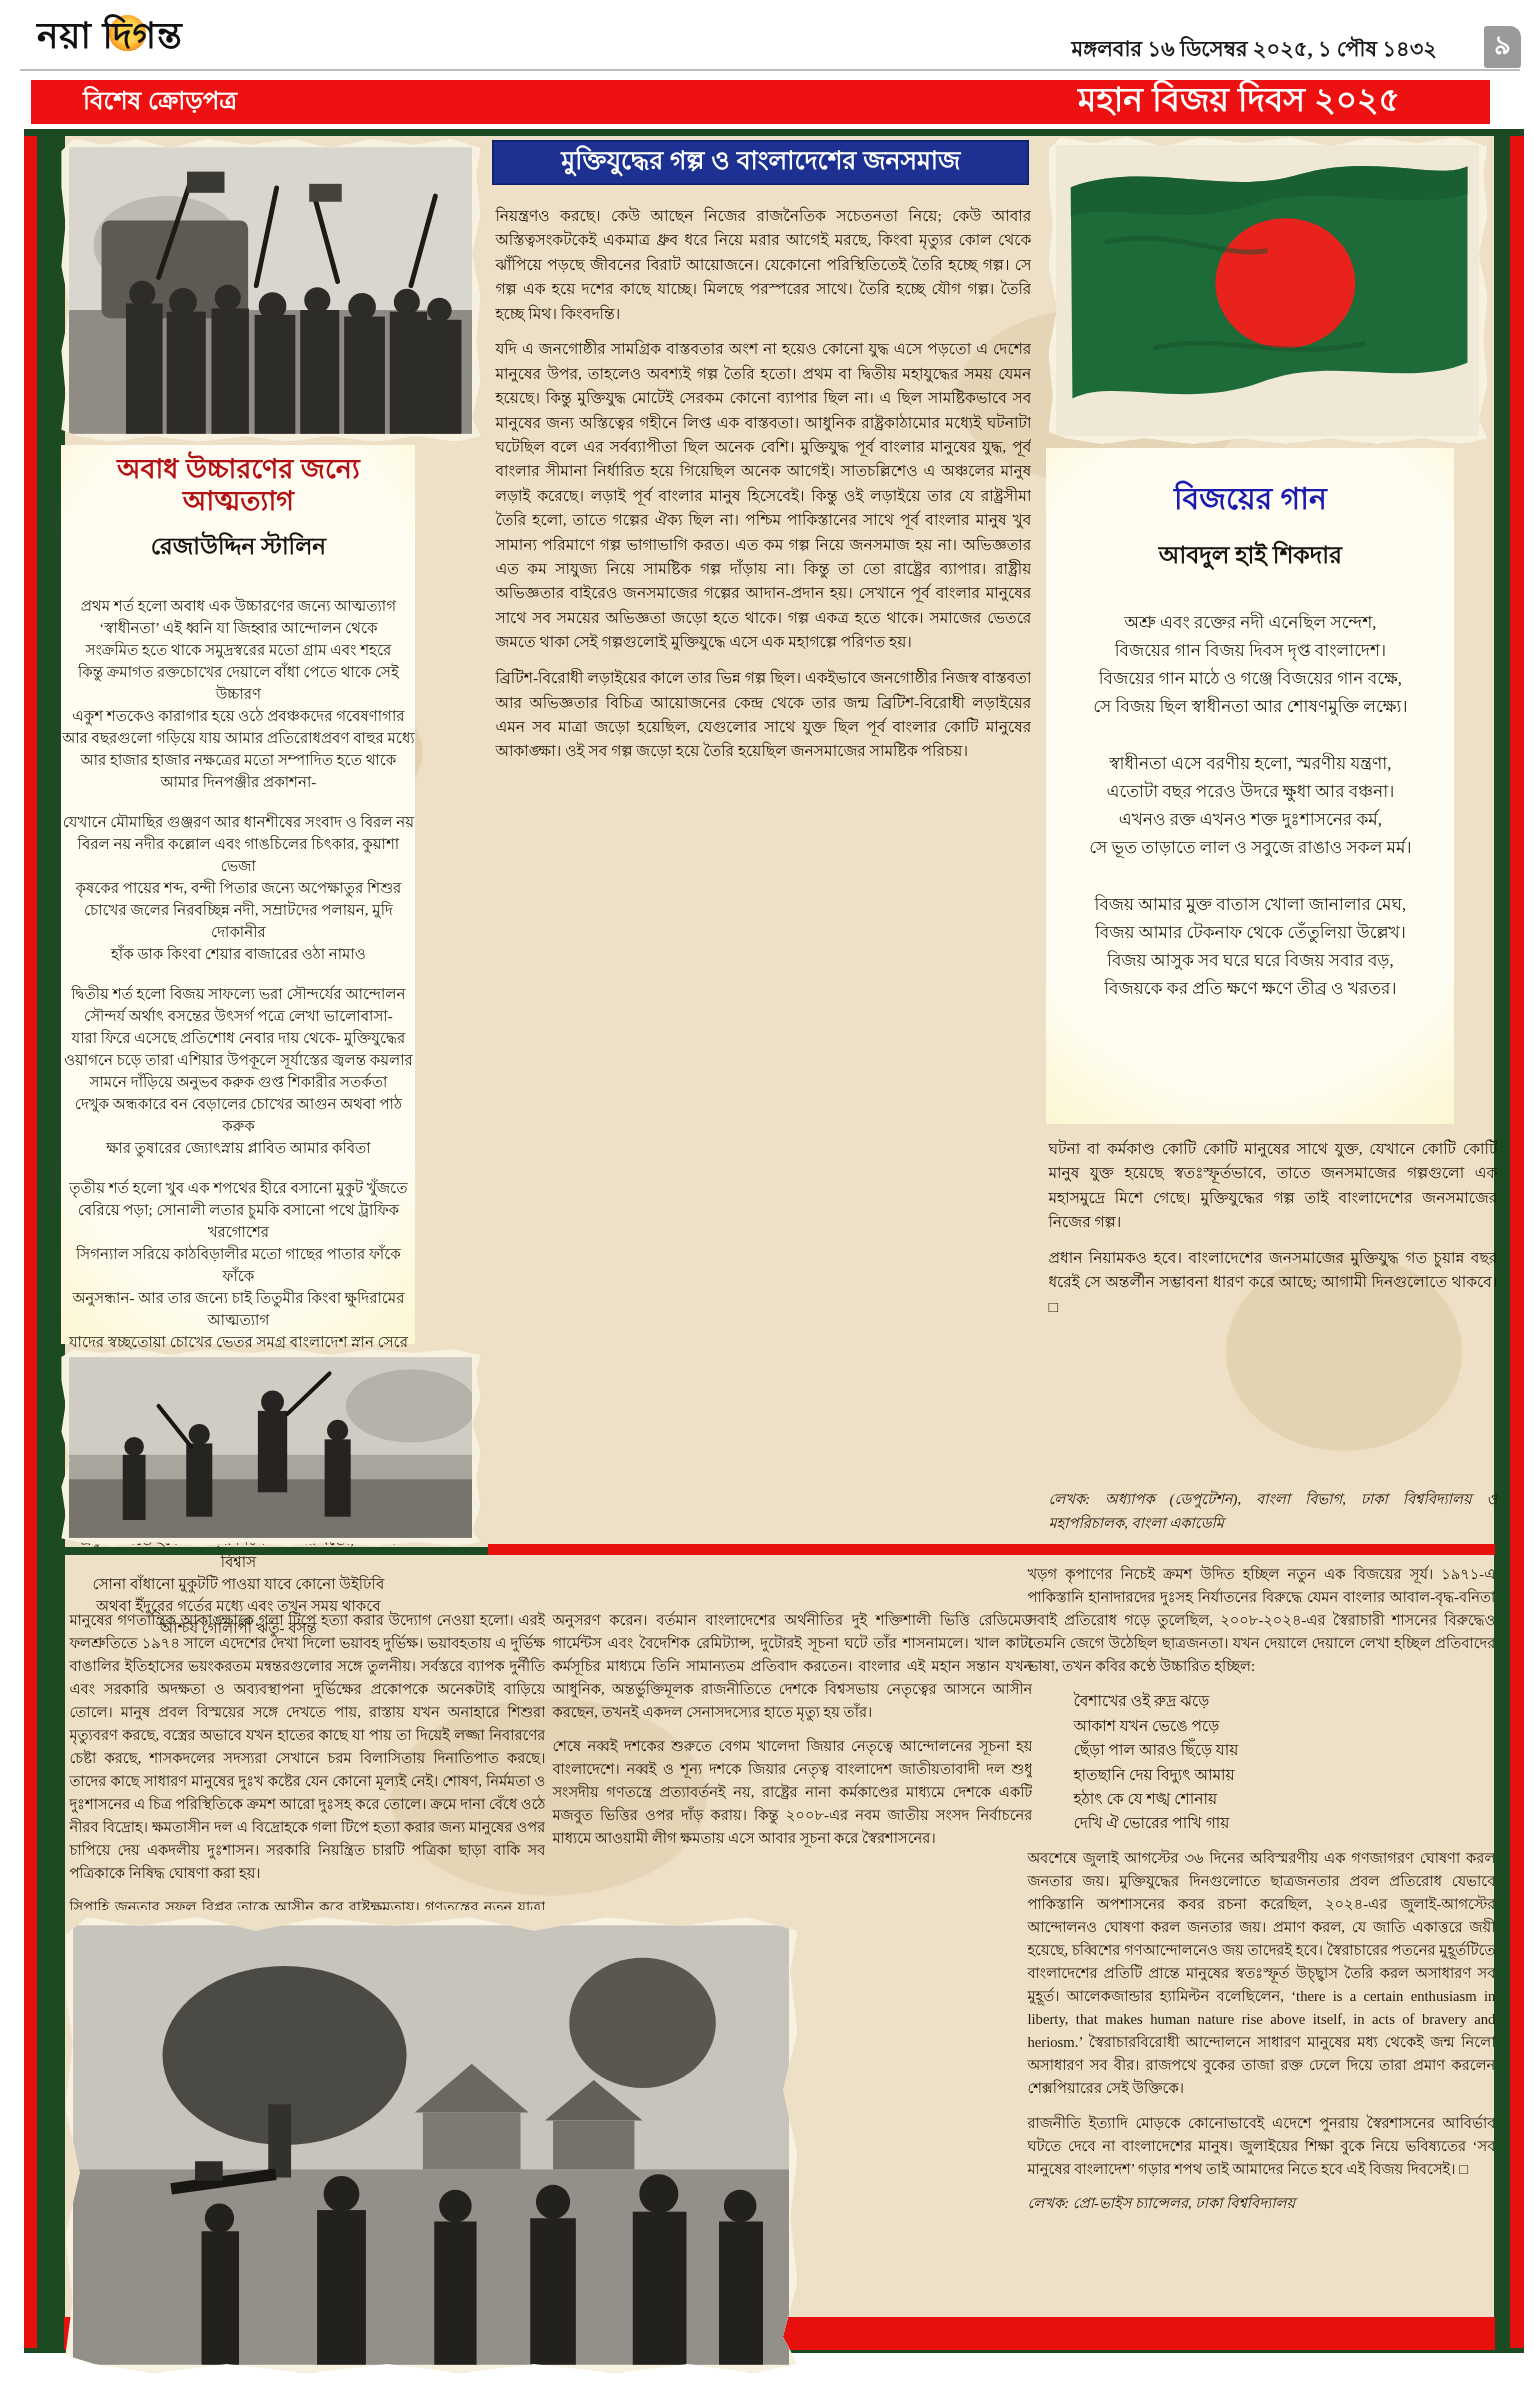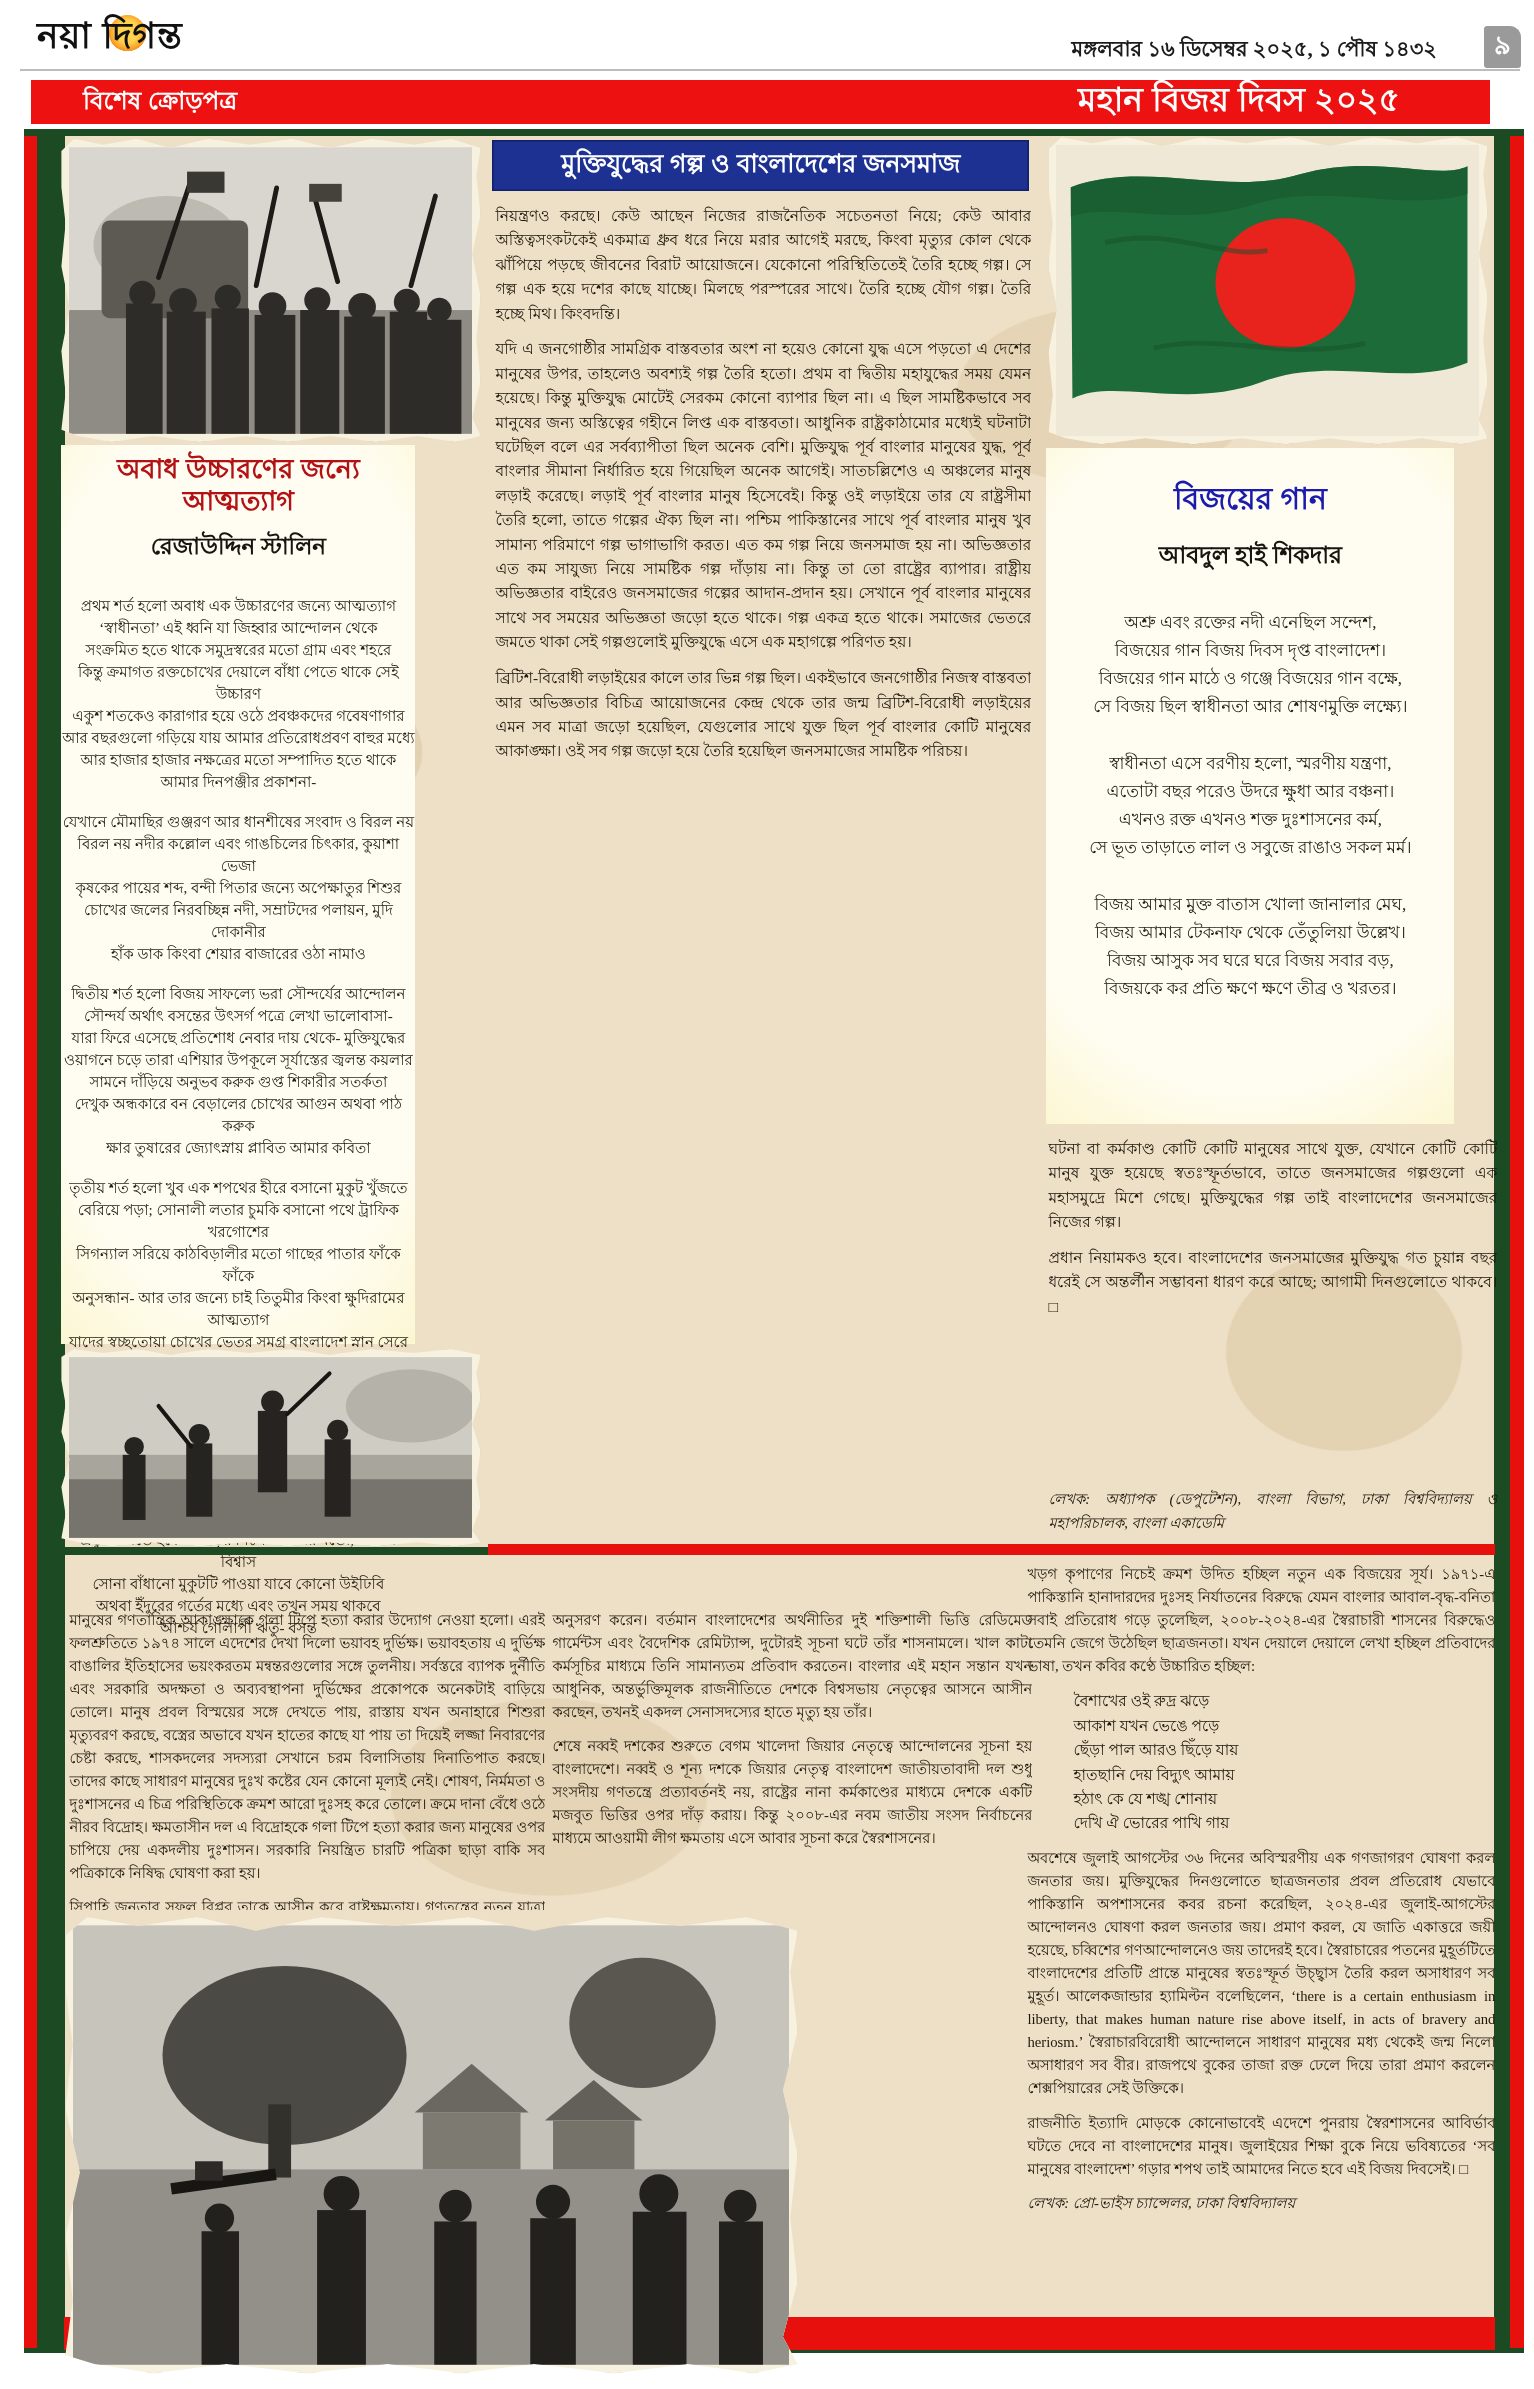--- a/index.html
+++ b/index.html
@@ -212,21 +212,21 @@
           <circle cx="80" cy="110" r="12"></circle>
             <rect x="66" y="120" width="28" height="80"></rect>
         </g>
         <g stroke="#171613" stroke-width="5" stroke-linecap="round">
           <line x1="268" y1="70" x2="320" y2="20"></line>
             <line x1="150" y1="110" x2="110" y2="60"></line>
         </g>
       </svg>
     </div>
 
-    <div class="blue-bar" style="left:468px;top:11.4px;width:537px;height:51px;">
+    <div class="blue-bar" style="left:468px;top:11.4px;width:537px;height:45px;">
       <span>মুক্তিযুদ্ধের গল্প ও বাংলাদেশের জনসমাজ</span>
     </div>
     <div class="body-text" style="left:471px;top:75px;width:536px;height:1327px;overflow:hidden;">
         <p>নিয়ন্ত্রণও করছে। কেউ আছেন নিজের রাজনৈতিক সচেতনতা নিয়ে; কেউ আবার অস্তিত্বসংকটকেই একমাত্র ধ্রুব ধরে নিয়ে মরার আগেই মরছে, কিংবা মৃত্যুর কোল থেকে ঝাঁপিয়ে পড়ছে জীবনের বিরাট আয়োজনে। যেকোনো পরিস্থিতিতেই তৈরি হচ্ছে গল্প। সে গল্প এক হয়ে দশের কাছে যাচ্ছে। মিলছে পরস্পরের সাথে। তৈরি হচ্ছে যৌগ গল্প। তৈরি হচ্ছে মিথ। কিংবদন্তি।</p>
         <p>যদি এ জনগোষ্ঠীর সামগ্রিক বাস্তবতার অংশ না হয়েও কোনো যুদ্ধ এসে পড়তো এ দেশের মানুষের উপর, তাহলেও অবশ্যই গল্প তৈরি হতো। প্রথম বা দ্বিতীয় মহাযুদ্ধের সময় যেমন হয়েছে। কিন্তু মুক্তিযুদ্ধ মোটেই সেরকম কোনো ব্যাপার ছিল না। এ ছিল সামষ্টিকভাবে সব মানুষের জন্য অস্তিত্বের গহীনে লিপ্ত এক বাস্তবতা। আধুনিক রাষ্ট্রকাঠামোর মধ্যেই ঘটনাটা ঘটেছিল বলে এর সর্বব্যাপীতা ছিল অনেক বেশি। মুক্তিযুদ্ধ পূর্ব বাংলার মানুষের যুদ্ধ, পূর্ব বাংলার সীমানা নির্ধারিত হয়ে গিয়েছিল অনেক আগেই। সাতচল্লিশেও এ অঞ্চলের মানুষ লড়াই করেছে। লড়াই পূর্ব বাংলার মানুষ হিসেবেই। কিন্তু ওই লড়াইয়ে তার যে রাষ্ট্রসীমা তৈরি হলো, তাতে গল্পের ঐক্য ছিল না। পশ্চিম পাকিস্তানের সাথে পূর্ব বাংলার মানুষ খুব সামান্য পরিমাণে গল্প ভাগাভাগি করত। এত কম গল্প নিয়ে জনসমাজ হয় না। অভিজ্ঞতার এত কম সাযুজ্য নিয়ে সামষ্টিক গল্প দাঁড়ায় না। কিন্তু তা তো রাষ্ট্রের ব্যাপার। রাষ্ট্রীয় অভিজ্ঞতার বাইরেও জনসমাজের গল্পের আদান-প্রদান হয়। সেখানে পূর্ব বাংলার মানুষের সাথে সব সময়ের অভিজ্ঞতা জড়ো হতে থাকে। গল্প একত্র হতে থাকে। সমাজের ভেতরে জমতে থাকা সেই গল্পগুলোই মুক্তিযুদ্ধে এসে এক মহাগল্পে পরিণত হয়।</p>
         <p>ব্রিটিশ-বিরোধী লড়াইয়ের কালে তার ভিন্ন গল্প ছিল। একইভাবে জনগোষ্ঠীর নিজস্ব বাস্তবতা আর অভিজ্ঞতার বিচিত্র আয়োজনের কেন্দ্র থেকে তার জন্ম ব্রিটিশ-বিরোধী লড়াইয়ের এমন সব মাত্রা জড়ো হয়েছিল, যেগুলোর সাথে যুক্ত ছিল পূর্ব বাংলার কোটি মানুষের আকাঙ্ক্ষা। ওই সব গল্প জড়ো হয়ে তৈরি হয়েছিল জনসমাজের সামষ্টিক পরিচয়।</p>
       </div>
 
     <div class="torn" style="left:1024px;top:8.1px;width:423px;height:291px;">
       <svg width="423" height="291" viewBox="0 0 520 358">

